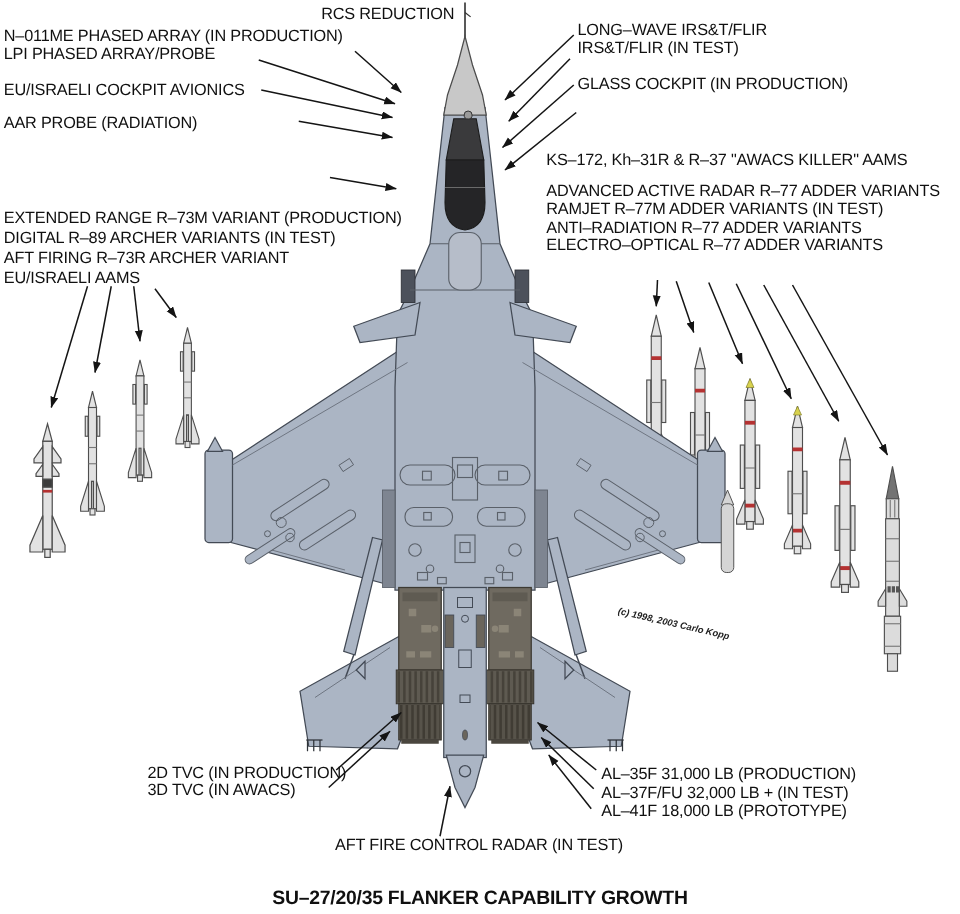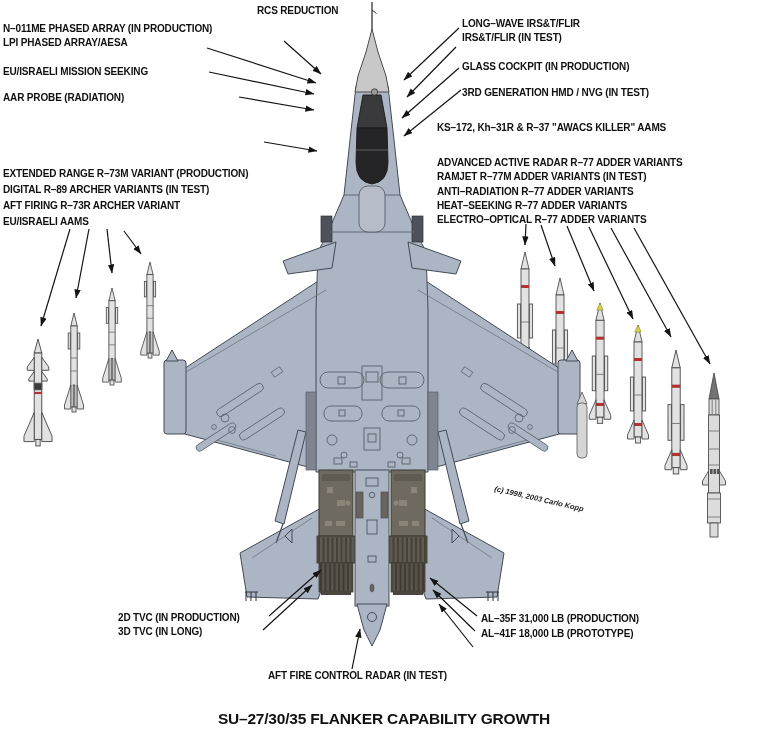--- a/index.html
+++ b/index.html
@@ -1,19 +1,19 @@
 <!DOCTYPE html>
 <html><head>
 <meta charset="utf-8">
 <style>
   html,body{margin:0;padding:0;background:#fff}
   .stage{position:relative;width:768px;height:731px;background:#fff;overflow:hidden;
          font-family:"Liberation Sans",sans-serif}
   .stage svg{position:absolute;left:0;top:0}
-  .lbl{position:absolute;font-weight:700;font-size:10px;line-height:14px;color:#101010;
+  .lbl{position:absolute;font-weight:400;font-size:13px;line-height:14px;color:#101010;
        white-space:nowrap;letter-spacing:-0.15px}
   .lbl div{white-space:nowrap}
   .lh145 div{line-height:14.3px}
   .lh16 div{line-height:16px}
   .lh15 div{line-height:15px}
   .title{position:absolute;left:0;width:100%;text-align:center;top:710px;font-weight:700;
          font-size:15.5px;color:#101010;letter-spacing:-0.2px;font-family:"Liberation Sans",sans-serif}
 </style>
 </head>
 <body>
@@ -266,25 +266,25 @@
     <line x1="352" y1="669" x2="360" y2="629"></line>
   </g>
 </svg>
 
 <div class="lbl" style="left:257px;top:4px">
   <div>RCS REDUCTION</div>
 </div>
 
 <div class="lbl" style="left:3px;top:22px">
   <div>N–011ME PHASED ARRAY (IN PRODUCTION)</div>
-  <div>LPI PHASED ARRAY/AESA</div>
+  <div>LPI PHASED ARRAY/PROBE</div>
 </div>
 
 <div class="lbl" style="left:3px;top:65px">
-  <div>EU/ISRAELI MISSION SEEKING</div>
+  <div>EU/ISRAELI COCKPIT AVIONICS</div>
 </div>
 
 <div class="lbl" style="left:3px;top:91px">
   <div>AAR PROBE (RADIATION)</div>
 </div>
 
 
 <div class="lbl lh16" style="left:3px;top:166px">
   <div>EXTENDED RANGE R–73M VARIANT (PRODUCTION)</div>
   <div>DIGITAL R–89 ARCHER VARIANTS (IN TEST)</div>
@@ -294,45 +294,42 @@
 
 <div class="lbl" style="left:462px;top:60px">
   <div>GLASS COCKPIT (IN PRODUCTION)</div>
 </div>
 
 <div class="lbl" style="left:462px;top:17px">
   <div>LONG–WAVE IRS&amp;T/FLIR</div>
   <div>IRS&amp;T/FLIR (IN TEST)</div>
 </div>
 
-<div class="lbl" style="left:462px;top:86px">
-  <div>3RD GENERATION HMD / NVG (IN TEST)</div>
-</div>
 
 <div class="lbl" style="left:437px;top:121px">
   <div>KS–172, Kh–31R &amp; R–37 "AWACS KILLER" AAMS</div>
 </div>
 
-<div class="lbl lh145" style="left:437px;top:156px">
+<div class="lbl lh145" style="left:437px;top:146px">
   <div>ADVANCED ACTIVE RADAR R–77 ADDER VARIANTS</div>
   <div>RAMJET R–77M ADDER VARIANTS (IN TEST)</div>
   <div>ANTI–RADIATION R–77 ADDER VARIANTS</div>
-  <div>HEAT–SEEKING R–77 ADDER VARIANTS</div>
   <div>ELECTRO–OPTICAL R–77 ADDER VARIANTS</div>
 </div>
 
 <div class="lbl" style="left:118px;top:611px">
   <div>2D TVC (IN PRODUCTION)</div>
-  <div>3D TVC (IN LONG)</div>
+  <div>3D TVC (IN AWACS)</div>
 </div>
 
 <div class="lbl lh15" style="left:481px;top:611px">
   <div>AL–35F 31,000 LB (PRODUCTION)</div>
+  <div>AL–37F/FU 32,000 LB + (IN TEST)</div>
   <div>AL–41F 18,000 LB (PROTOTYPE)</div>
 </div>
 
 <div class="lbl" style="left:268px;top:669px">
   <div>AFT FIRE CONTROL RADAR (IN TEST)</div>
 </div>
 
-<div class="title">SU–27/30/35 FLANKER CAPABILITY GROWTH</div>
+<div class="title">SU–27/20/35 FLANKER CAPABILITY GROWTH</div>
 
 </div>
 
 </body></html>

